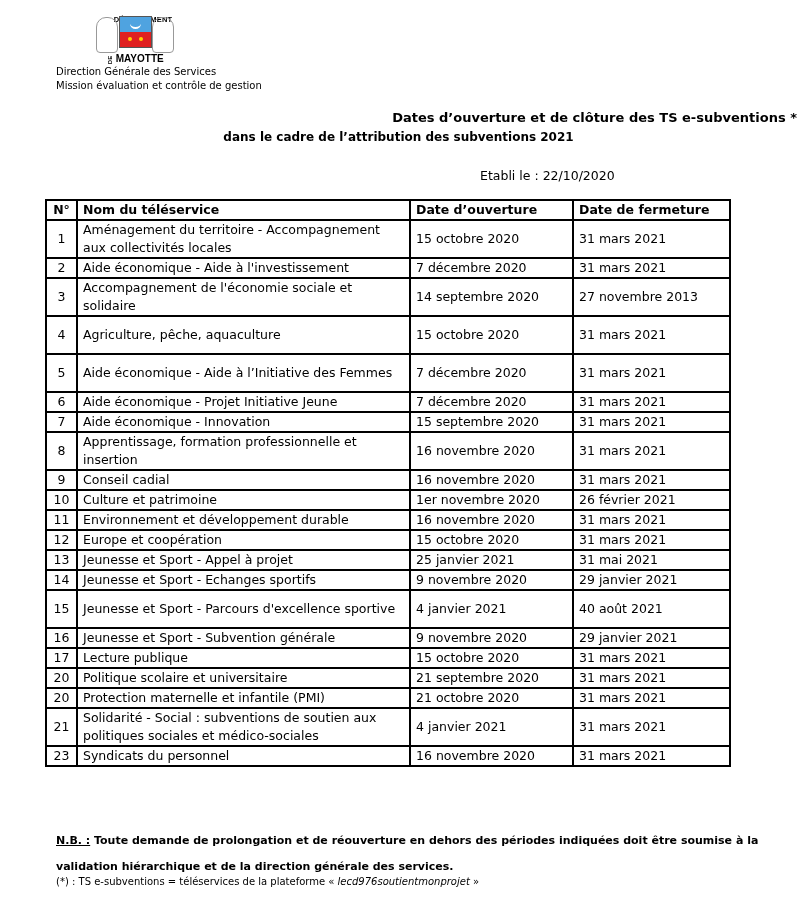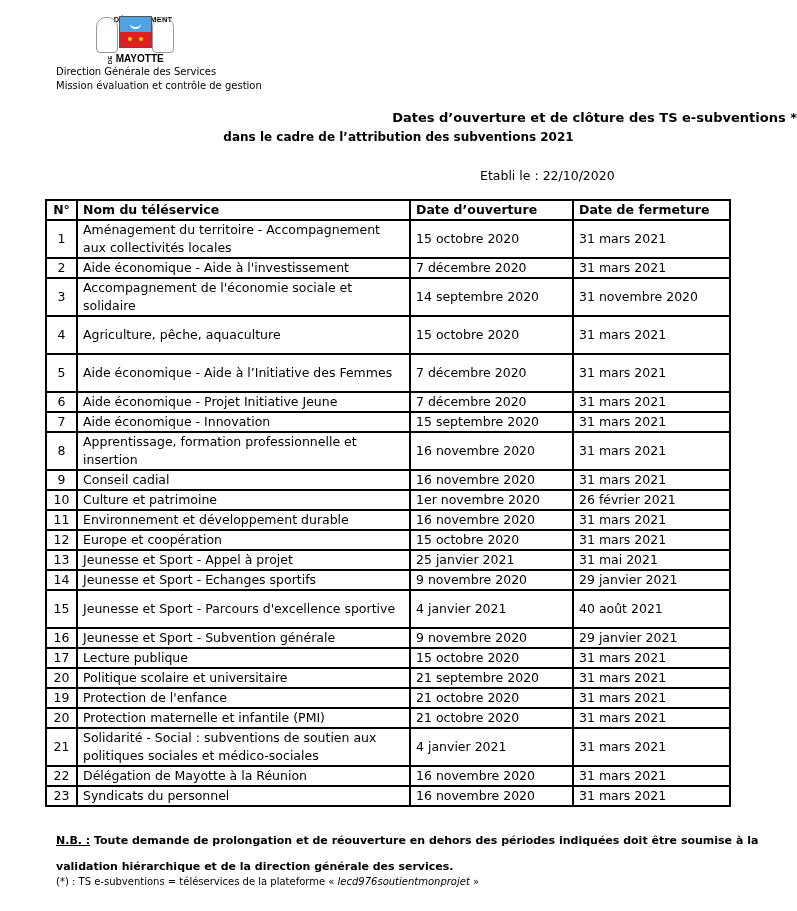--- a/index.html
+++ b/index.html
@@ -82,21 +82,21 @@
       <tr class="h1">
         <td class="num">2</td>
         <td class="name">Aide économique - Aide à l'investissement</td>
         <td class="open">7 décembre 2020</td>
         <td class="close">31 mars 2021</td>
       </tr>
       <tr class="h2">
         <td class="num">3</td>
         <td class="name">Accompagnement de l'économie sociale et solidaire</td>
         <td class="open">14 septembre 2020</td>
-        <td class="close">31 novembre 2020</td>
+        <td class="close">27 novembre 2013</td>
       </tr>
       <tr class="h2">
         <td class="num">4</td>
         <td class="name">Agriculture, pêche, aquaculture</td>
         <td class="open">15 octobre 2020</td>
         <td class="close">31 mars 2021</td>
       </tr>
       <tr class="h2">
         <td class="num">5</td>
         <td class="name">Aide économique - Aide à l’Initiative des Femmes</td>
@@ -175,44 +175,32 @@
         <td class="open">15 octobre 2020</td>
         <td class="close">31 mars 2021</td>
       </tr>
       <tr class="h1">
         <td class="num">20</td>
         <td class="name">Politique scolaire et universitaire</td>
         <td class="open">21 septembre 2020</td>
         <td class="close">31 mars 2021</td>
       </tr>
       <tr class="h1">
-        <td class="num">19</td>
-        <td class="name">Protection de l'enfance</td>
-        <td class="open">21 octobre 2020</td>
-        <td class="close">31 mars 2021</td>
-      </tr>
-      <tr class="h1">
         <td class="num">20</td>
         <td class="name">Protection maternelle et infantile (PMI)</td>
         <td class="open">21 octobre 2020</td>
         <td class="close">31 mars 2021</td>
       </tr>
       <tr class="h2">
         <td class="num">21</td>
         <td class="name">Solidarité - Social : subventions de soutien aux politiques sociales et médico-sociales</td>
         <td class="open">4 janvier 2021</td>
         <td class="close">31 mars 2021</td>
       </tr>
       <tr class="h1">
-        <td class="num">22</td>
-        <td class="name">Délégation de Mayotte à la Réunion</td>
-        <td class="open">16 novembre 2020</td>
-        <td class="close">31 mars 2021</td>
-      </tr>
-      <tr class="h1">
         <td class="num">23</td>
         <td class="name">Syndicats du personnel</td>
         <td class="open">16 novembre 2020</td>
         <td class="close">31 mars 2021</td>
       </tr>
     </tbody>
 </table>
 
 <div class="nb"><span class="nb-label">N.B. :</span><span> Toute demande de prolongation et de réouverture en dehors des périodes indiquées doit être soumise à la validation hiérarchique et de la direction générale des services.</span></div>
 

